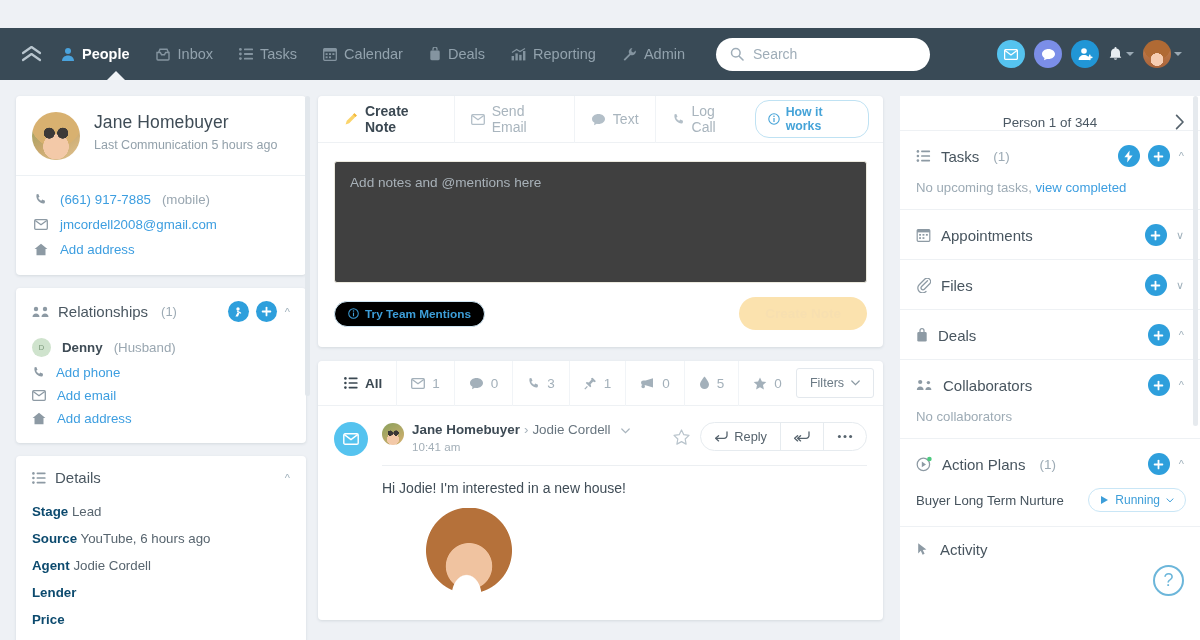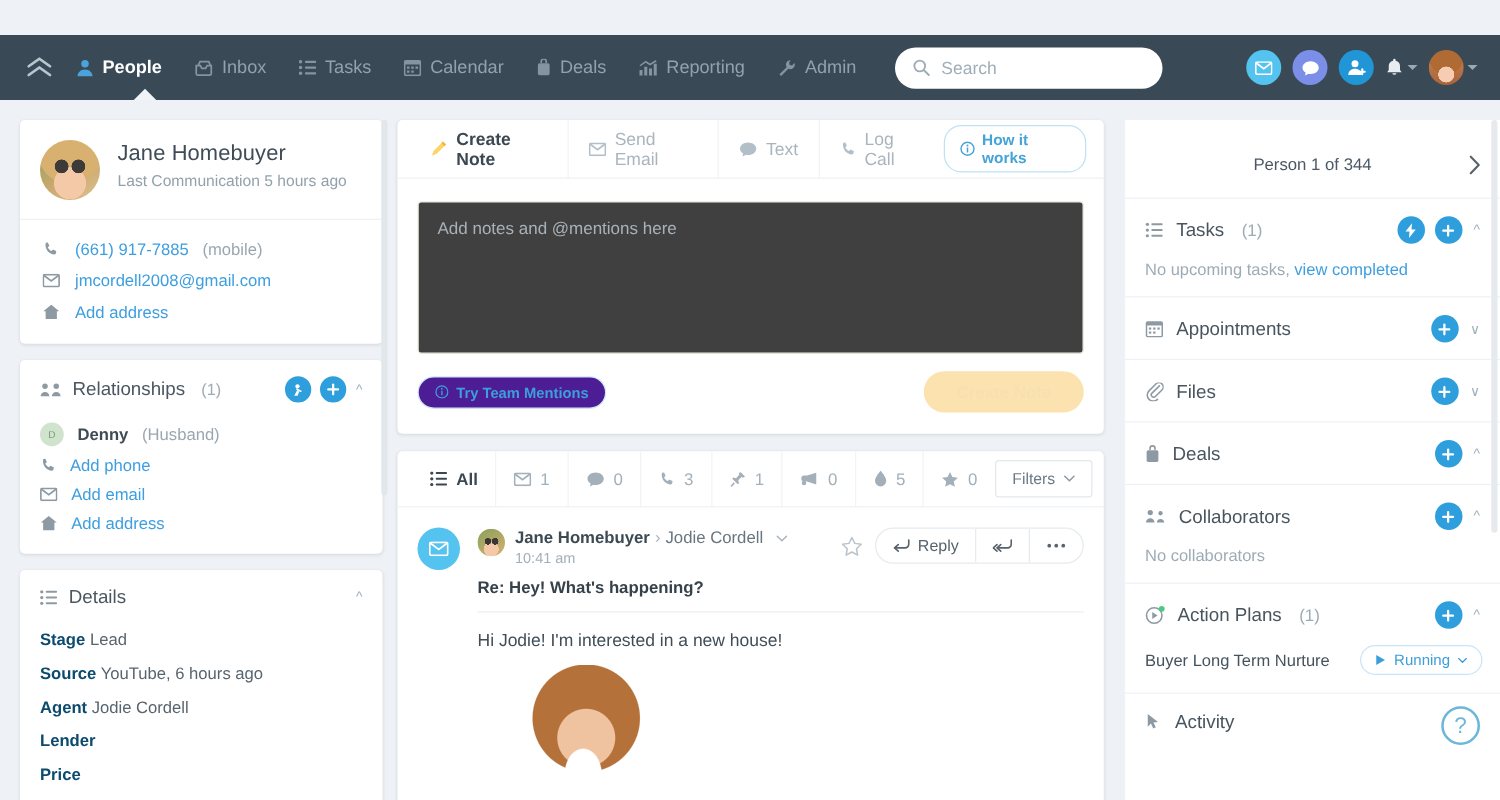--- a/index.html
+++ b/index.html
@@ -103,21 +103,21 @@
   .howitworks{
     margin-left:auto; margin-right:14px; display:flex; align-items:center; gap:6px;
     border:1px solid #bfe2f3; color:#45a3d8; font-size:12.3px; font-weight:bold;
     border-radius:14px; padding:4px 12px; cursor:pointer;
   }
   .notearea{
     margin:18px 16px 0 16px; height:122px; background:#404040; border:1px solid #eceadf;
     border-radius:3px; padding:13px 15px; font-size:13.6px; color:#a8b1b8; cursor:text;
   }
   .compose-foot{ display:flex; align-items:center; padding:14px 16px 17px 16px;}
-  .teamment{ display:flex;align-items:center;gap:6px; border:1px solid #cfe7f5; background:#4c1d95; color:#3d9ed9;
+  .teamment{ display:flex;align-items:center;gap:6px; border:1px solid #cfe7f5; background:#000000; color:#3d9ed9;
     font-size:11.8px; font-weight:bold; border-radius:14px; padding:5px 13px; cursor:pointer;}
   .createnote{ margin-left:auto; background:#fbe2ae; color:#f7dfb0; font-size:13.5px; font-weight:bold;
     border-radius:17px; padding:9px 26px; cursor:pointer;}
 
   .stream{ margin-top:14px; background:#fff; border-radius:4px; box-shadow:0 1px 3px rgba(40,60,80,.13); }
   .ftabs{ display:flex; align-items:center; height:45px; border-bottom:1px solid #eef1f4; padding-left:14px;}
   .ftab{ display:flex;align-items:center;gap:7px;padding:0 14px;height:45px;font-size:13.5px;color:#a3b0ba;cursor:pointer;border-right:1px solid #f1f4f7;}
   .ftab.active{ color:#3b4852; font-weight:bold; padding-left:12px;}
   .filters{ margin-left:auto; margin-right:14px; border:1px solid #e3e8ed; border-radius:3px; color:#6b7a85;
     font-size:12.6px; padding:7px 13px; display:flex; align-items:center; gap:7px; cursor:pointer;}
@@ -150,21 +150,21 @@
   .memb{
     width:122px;height:112px;margin-left:26px;
     background:
       radial-gradient(ellipse at 48% 78%, #ffffff 0 16%, transparent 17%),
       radial-gradient(circle at 50% 52%, #f0c3a0 0 27%, transparent 28%),
       radial-gradient(circle at 50% 38%, #b5713a 0 46%, transparent 47%),
       linear-gradient(#ffffff,#ffffff);
   }
 
   
-  .rhead{ height:34px; display:flex; align-items:flex-start; justify-content:center; position:relative;margin-top:28px; }
+  .rhead{ height:34px; display:flex; align-items:flex-end; justify-content:center; position:relative; }
   .rhead .t{ font-size:13.4px; color:#4b5863; }
   .rhead .nx{ position:absolute; right:15px; color:#56636d; font-size:16px; cursor:pointer;}
   .rsec{ border-top:1px solid #eef1f4; }
   .rsec-head{ display:flex; align-items:center; padding:14px 14px 13px 16px; gap:10px;}
   .rsec-title{ font-size:15px; color:#48555f; }
   .rsec-count{ font-size:13.5px; color:#9dabb5; margin-left:4px;}
   .rsec-actions{ margin-left:auto; display:flex; align-items:center; gap:8px;}
   .rbtn{ width:22px;height:22px;border-radius:50%;background:#2e9fdc;display:flex;align-items:center;justify-content:center;cursor:pointer;}
   .rsec-body{ padding:0 16px 14px 16px; font-size:13.2px; color:#9dabb5;}
   .apname{ font-size:13.2px; color:#46535d; }
@@ -696,21 +696,20 @@
                           <circle cx="2.4" cy="2.5" r="1.5"></circle>
                           <circle cx="8" cy="2.5" r="1.5"></circle>
                           <circle cx="13.6" cy="2.5" r="1.5"></circle>
                         </g>
                       </svg>
                   </span>
                 </span>
               </span>
             </div>
           </div>
-          <div class="msubject">Re: Hey! What's happening?</div>
           <div class="mdivider"></div>
           <div class="mtext">Hi Jodie! I'm interested in a new house!</div>
           <div class="memb"></div>
         </div>
       </div>
     </div>
   </div>
 
   <div class="col-right">
 

